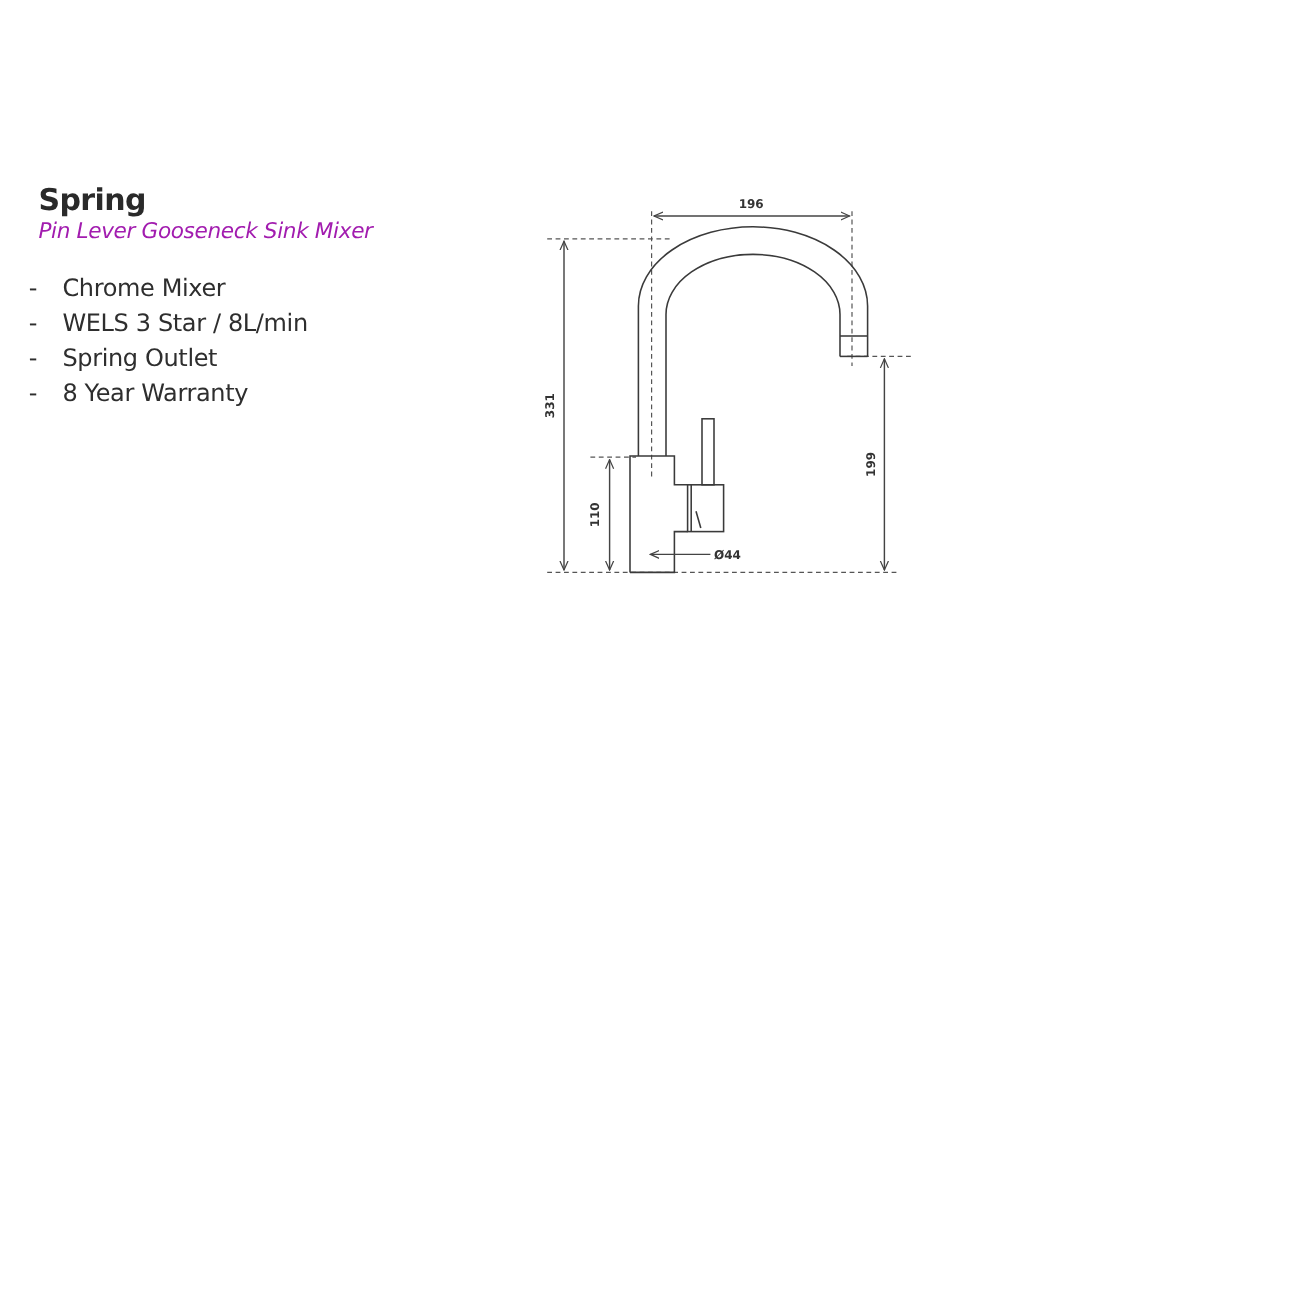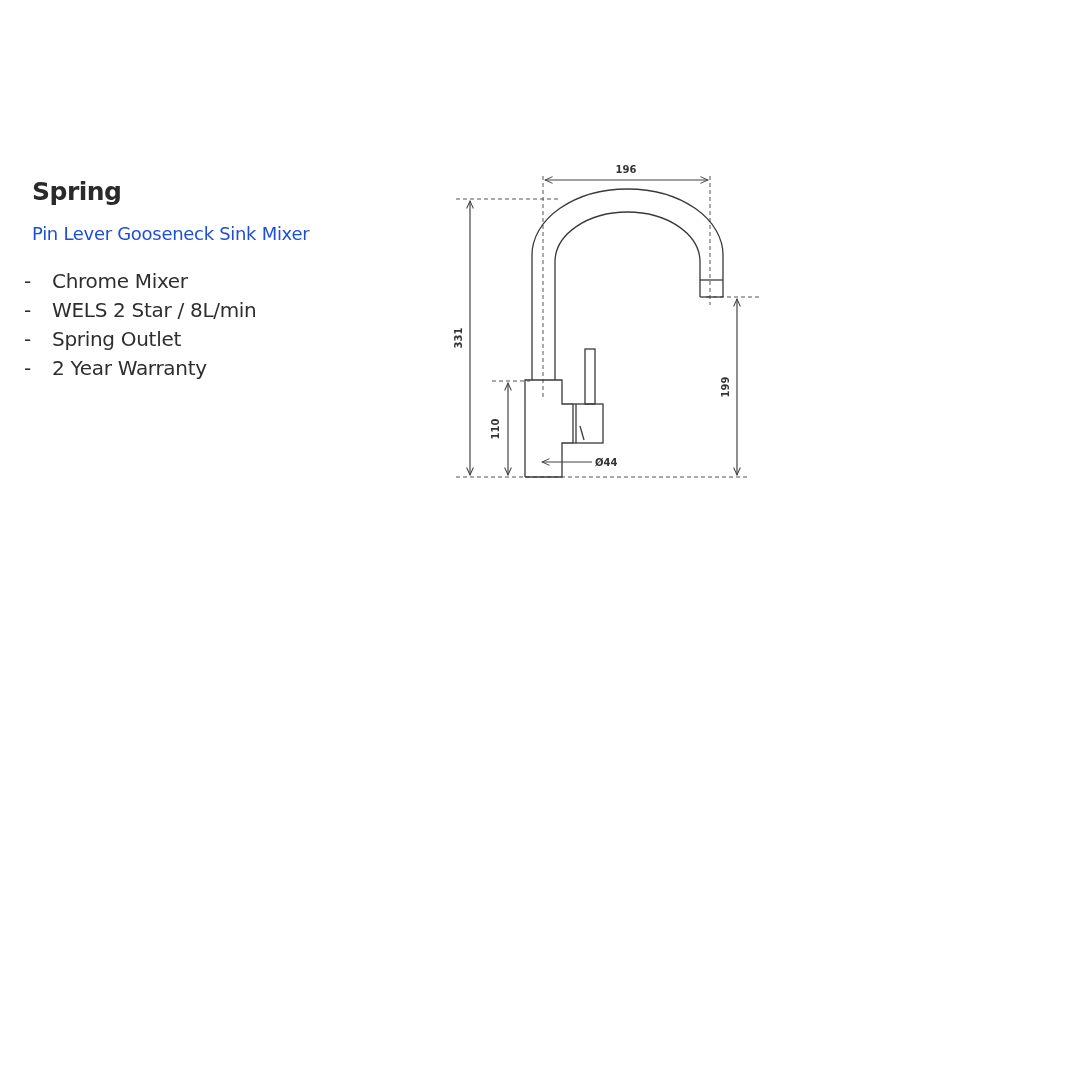--- a/index.html
+++ b/index.html
@@ -1,50 +1,50 @@
 <!DOCTYPE html>
 <html><head>
 <meta charset="utf-8">
 <style>
   html, body { margin: 0; padding: 0; }
   body {
     width: 1080px; height: 1080px; background: #ffffff; position: relative; overflow: hidden;
     font-family: "DejaVu Sans", "Liberation Sans", sans-serif; color: #222;
   }
-  .spec { position: absolute; left: 32px; top: 177px; }
+  .spec { position: absolute; left: 32px; top: 152px; }
   .title { font-size: 25px; font-weight: bold; color: #2a2a2a; letter-spacing: -0.5px; line-height: 30px; }
-  .subtitle { font-size: 18px; color: #1d4ed8; line-height: 22px; margin-top: 16px; letter-spacing: -0.3px; }
+  .subtitle { font-size: 18px; color: #a21caf; line-height: 22px; margin-top: 0px; letter-spacing: -0.3px; font-style: italic; }
   .features { list-style: none; margin: 22px 0 0 -10px; padding: 0; }
   .features li { font-size: 20px; line-height: 29px; color: #2e2e2e; letter-spacing: -0.3px; display: flex; }
   .features .dash { width: 28px; display: inline-block; text-align: left; padding-left: 2px; }
   svg.drawing { position: absolute; left: 0; top: 0; }
   .dim-label { font-family: "DejaVu Sans", sans-serif; font-size: 10px; font-weight: bold; fill: #333; }
 </style>
 </head>
 <body>
 
 <div class="spec">
   <div class="title">Spring</div>
   <div class="subtitle">Pin Lever Gooseneck Sink Mixer</div>
   <ul class="features">
     <li>
         <span class="dash">-</span>
         <span>Chrome Mixer</span>
       </li>
     <li>
         <span class="dash">-</span>
-        <span>WELS 2 Star / 8L/min</span>
+        <span>WELS 3 Star / 8L/min</span>
       </li>
     <li>
         <span class="dash">-</span>
         <span>Spring Outlet</span>
       </li>
     <li>
         <span class="dash">-</span>
-        <span>2 Year Warranty</span>
+        <span>8 Year Warranty</span>
       </li>
   </ul>
 </div>
 
 <svg class="drawing" width="1080" height="1080" viewBox="0 0 1080 1080">
   <defs>
     <marker id="arr" viewBox="0 0 10 10" refX="9" refY="5" markerWidth="7" markerHeight="7" orient="auto-start-reverse">
       <path d="M0,1 L9,5 L0,9" fill="none" stroke="#444" stroke-width="1.2"></path>
     </marker>
   </defs>

